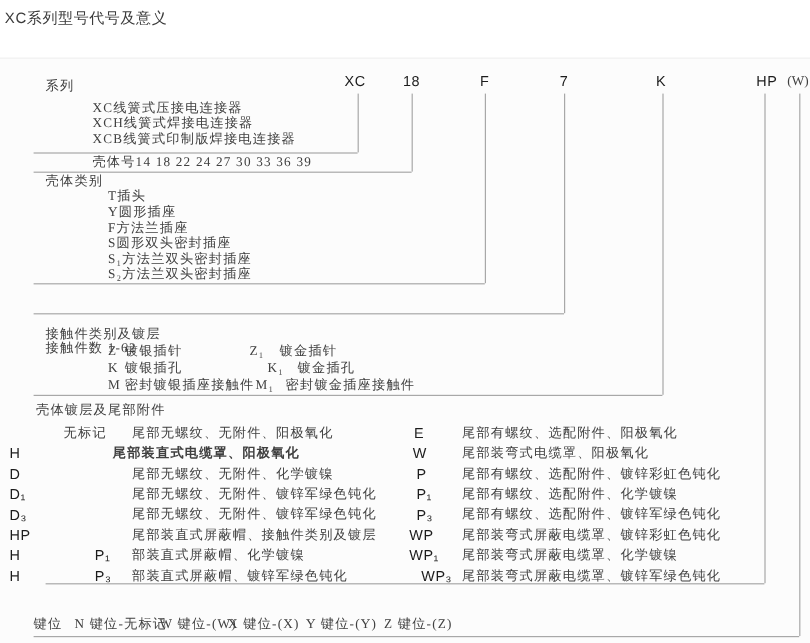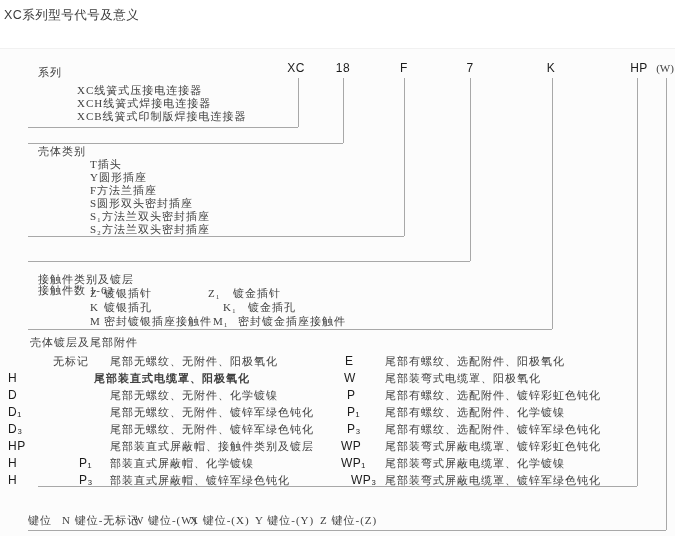--- a/index.html
+++ b/index.html
@@ -46,20 +46,21 @@
   <div class="hline" style="left:28px;top:236px;width:376px;"></div>
   <div class="hline" style="left:28px;top:261px;width:442px;"></div>
   <div class="hline" style="left:28px;top:329px;width:524px;"></div>
   <div class="hline" style="left:38px;top:486px;width:599px;"></div>
   <div class="hline" style="left:28px;top:530px;width:638px;"></div>
 
   <div class="t" style="left:38px;top:66px;">系列</div>
   <div class="t" style="left:77px;top:84px;">XC线簧式压接电连接器</div>
   <div class="t" style="left:77px;top:97px;">XCH线簧式焊接电连接器</div>
   <div class="t" style="left:77px;top:110px;">XCB线簧式印制版焊接电连接器</div>
+  <div class="t" style="left:77px;top:129px;">壳体号14 18 22 24 27 30 33 36 39</div>
 
   <div class="t" style="left:38px;top:145px;">壳体类别</div>
   <div class="t" style="left:90px;top:158px;">T插头</div>
   <div class="t" style="left:90px;top:171px;">Y圆形插座</div>
   <div class="t" style="left:90px;top:184px;">F方法兰插座</div>
   <div class="t" style="left:90px;top:197px;">S圆形双头密封插座</div>
   <div class="t" style="left:90px;top:210px;">S₁方法兰双头密封插座</div>
   <div class="t" style="left:90px;top:223px;">S₂方法兰双头密封插座</div>
 
   <div class="t" style="left:38px;top:248px;margin-top:36px;">接触件数 1-62</div>

